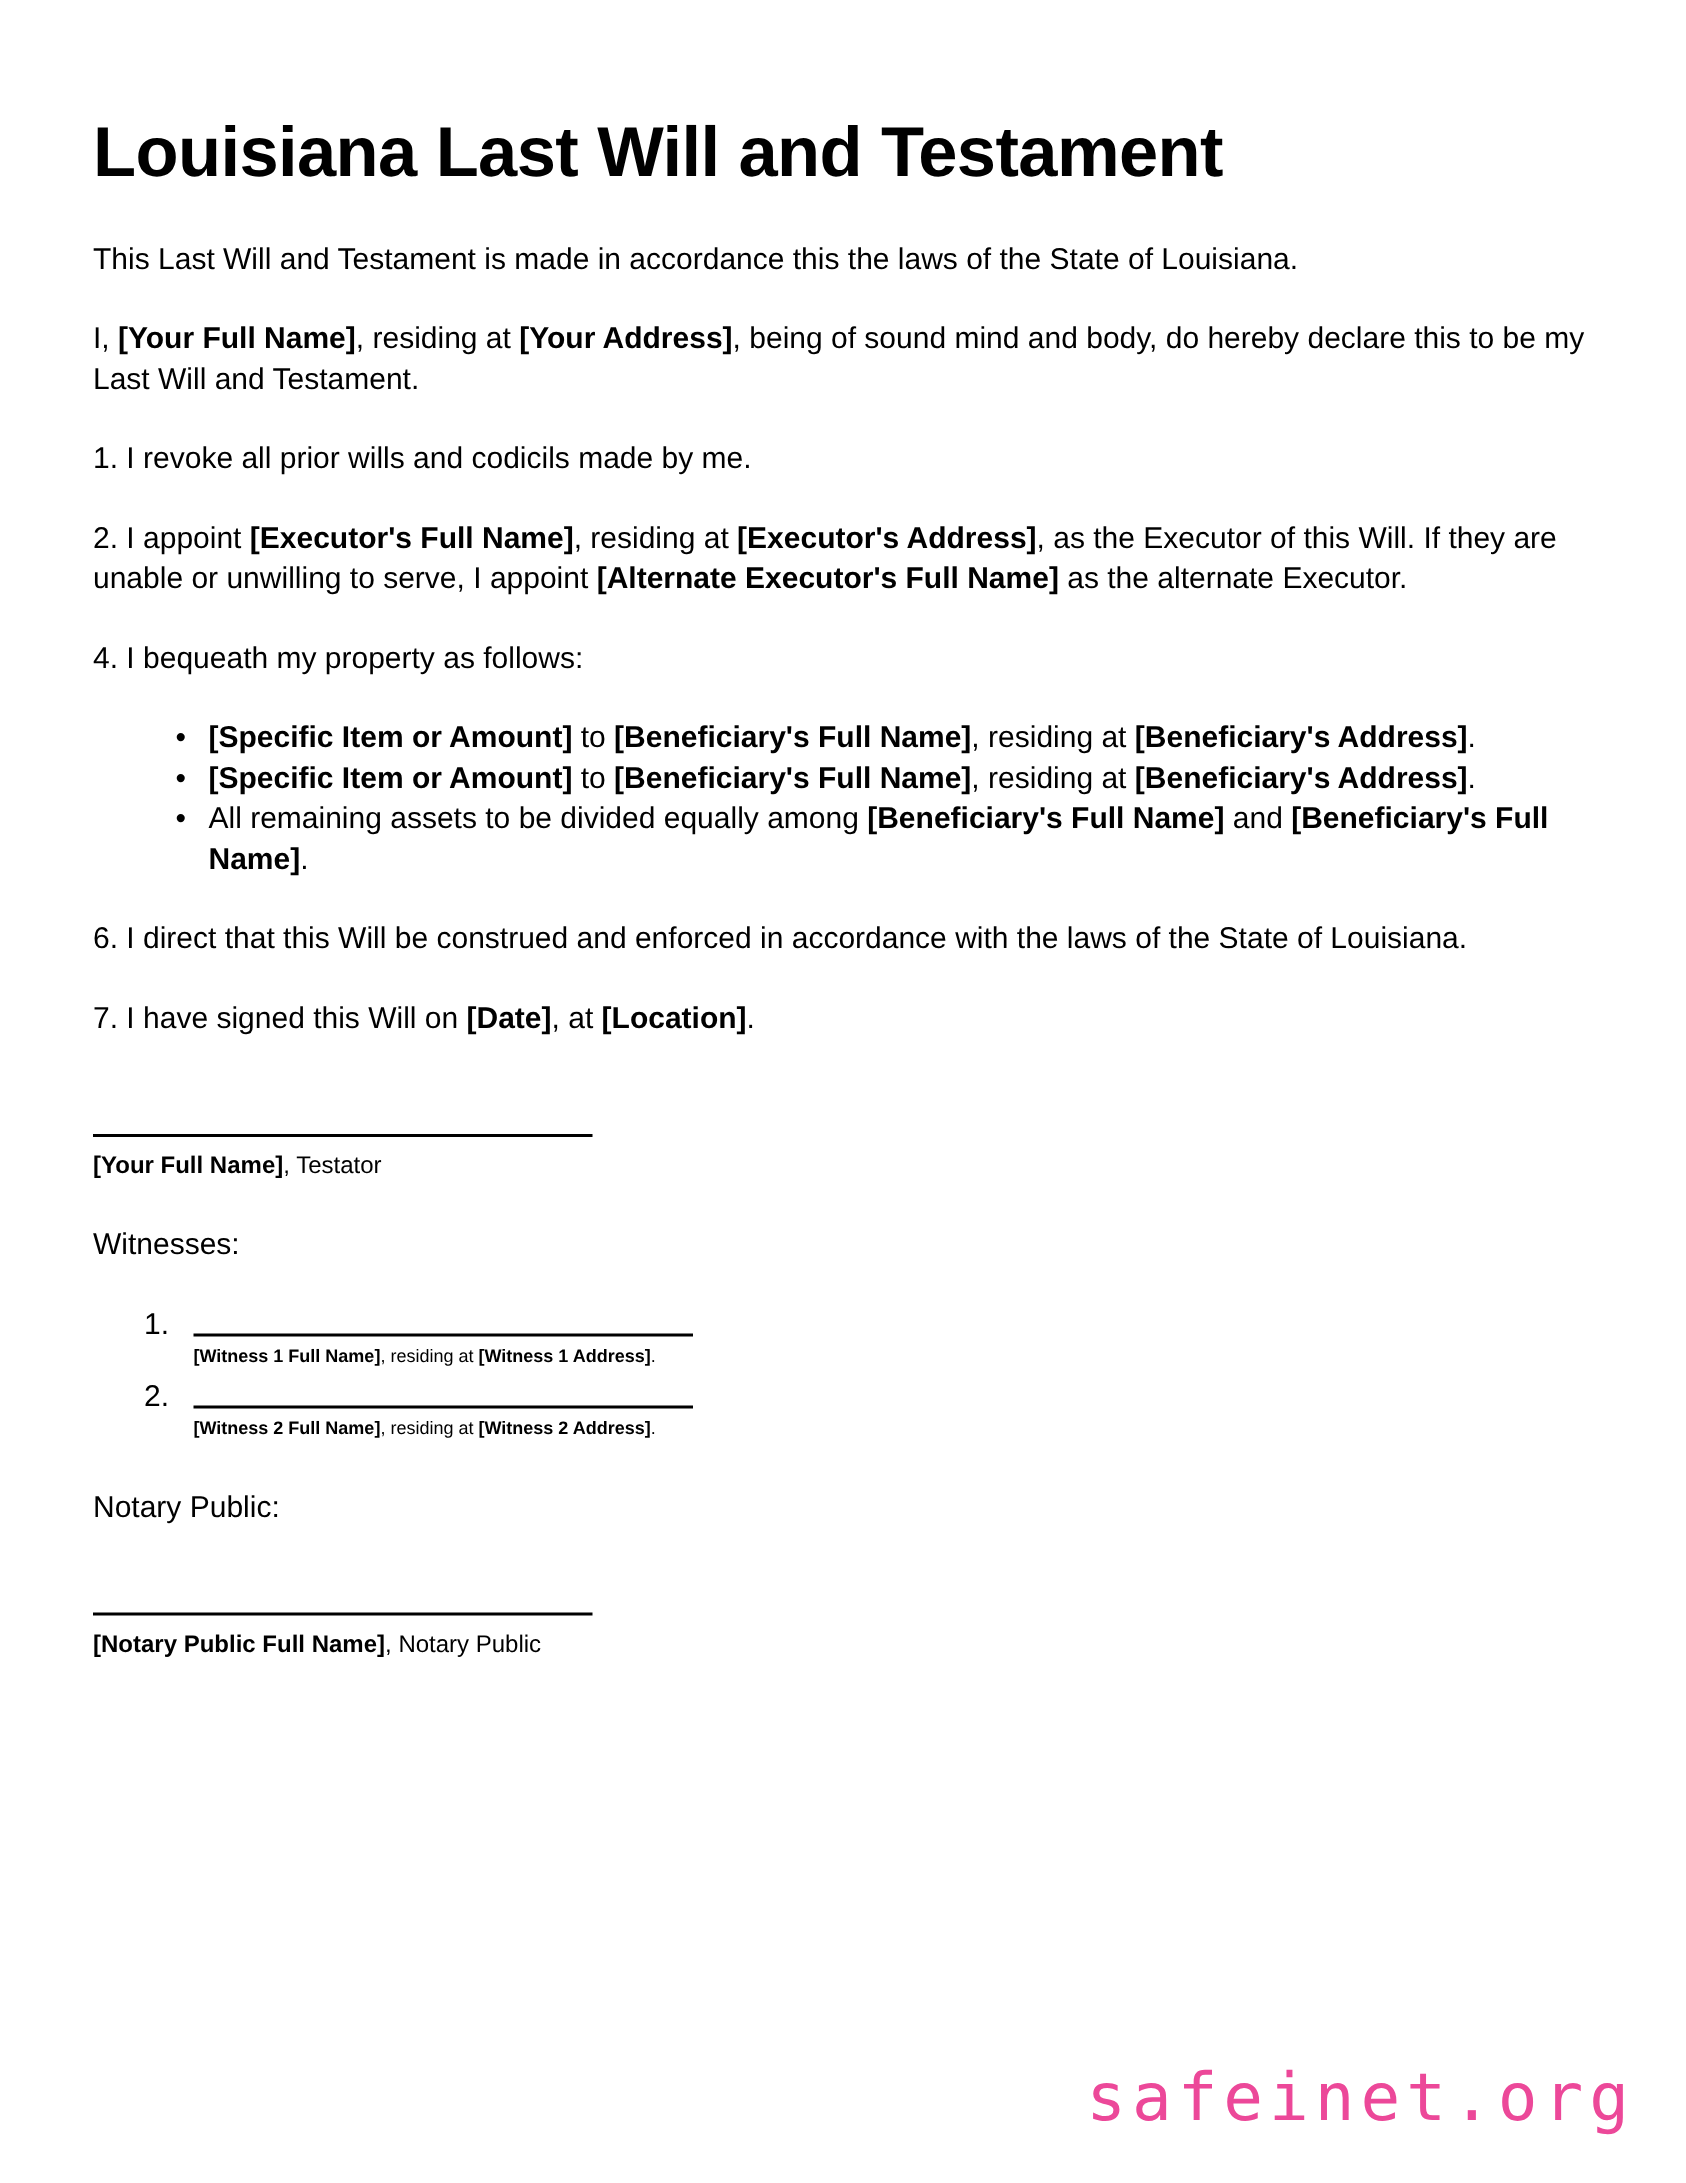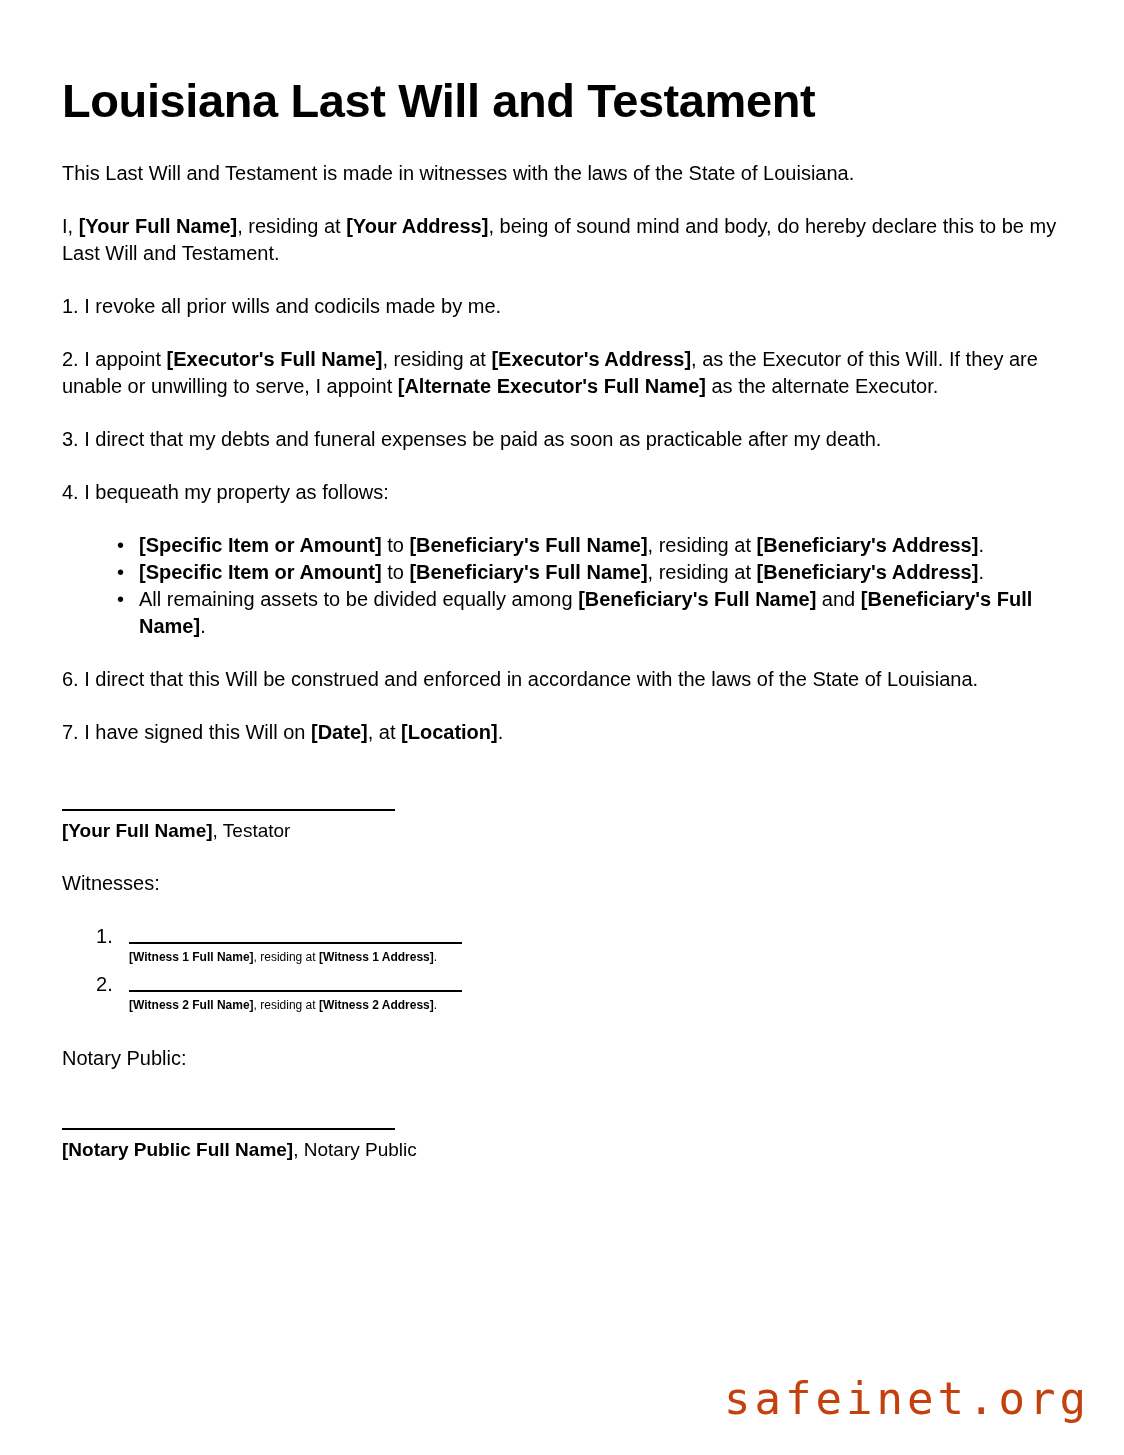--- a/index.html
+++ b/index.html
@@ -111,59 +111,58 @@
   .sig-block {
     margin: 0 0 26px 0;
   }
   .sig-rule {
     width: 333px;
     height: 0;
     border-top: 2px solid #000000;
     margin: 0 0 6px 0;
   }
   .sig-caption {
-    font-size: 19px;
+    font-size: 16px;
     line-height: 27px;
     margin: 0;
   }
   .spacer-lg { height: 37px; }
   .spacer-md { height: 30px; }
 
   .watermark {
     position: absolute;
     right: 34px;
     bottom: 34px;
     font-family: "DejaVu Sans Mono", "Liberation Mono", monospace;
     font-size: 44px;
     letter-spacing: 4px;
-    color: #c2410c;
+    color: #ec4899;
     white-space: nowrap;
     line-height: 1;
   }
 </style>
 </head>
 <body>
 
 <div class="page">
 
   <div class="content">
 
     <h1 class="doc-title">Louisiana Last Will and Testament</h1>
 
     <div class="body-flow">
 
-      <p class="para">This Last Will and Testament is made in witnesses with the laws of the State of Louisiana.</p>
+      <p class="para">This Last Will and Testament is made in accordance this the laws of the State of Louisiana.</p>
 
       <p class="para"><span>I, </span><b>[Your Full Name]</b><span>, residing at </span><b>[Your Address]</b><span>, being of sound mind and body, do hereby declare this to be my Last Will and Testament.</span></p>
 
       <p class="para">1. I revoke all prior wills and codicils made by me.</p>
 
       <p class="para"><span>2. I appoint </span><b>[Executor's Full Name]</b><span>, residing at </span><b>[Executor's Address]</b><span>, as the Executor of this Will. If they are unable or unwilling to serve, I appoint </span><b>[Alternate Executor's Full Name]</b><span> as the alternate Executor.</span></p>
 
-      <p class="para">3. I direct that my debts and funeral expenses be paid as soon as practicable after my death.</p>
 
       <p class="para">4. I bequeath my property as follows:</p>
 
       <ul class="bullets">
         <li><b>[Specific Item or Amount]</b><span> to </span><b>[Beneficiary's Full Name]</b><span>, residing at </span><b>[Beneficiary's Address]</b><span>.</span></li>
         <li><b>[Specific Item or Amount]</b><span> to </span><b>[Beneficiary's Full Name]</b><span>, residing at </span><b>[Beneficiary's Address]</b><span>.</span></li>
         <li><span>All remaining assets to be divided equally among </span><b>[Beneficiary's Full Name]</b><span> and </span><b>[Beneficiary's Full Name]</b><span>.</span></li>
       </ul>
 
 

